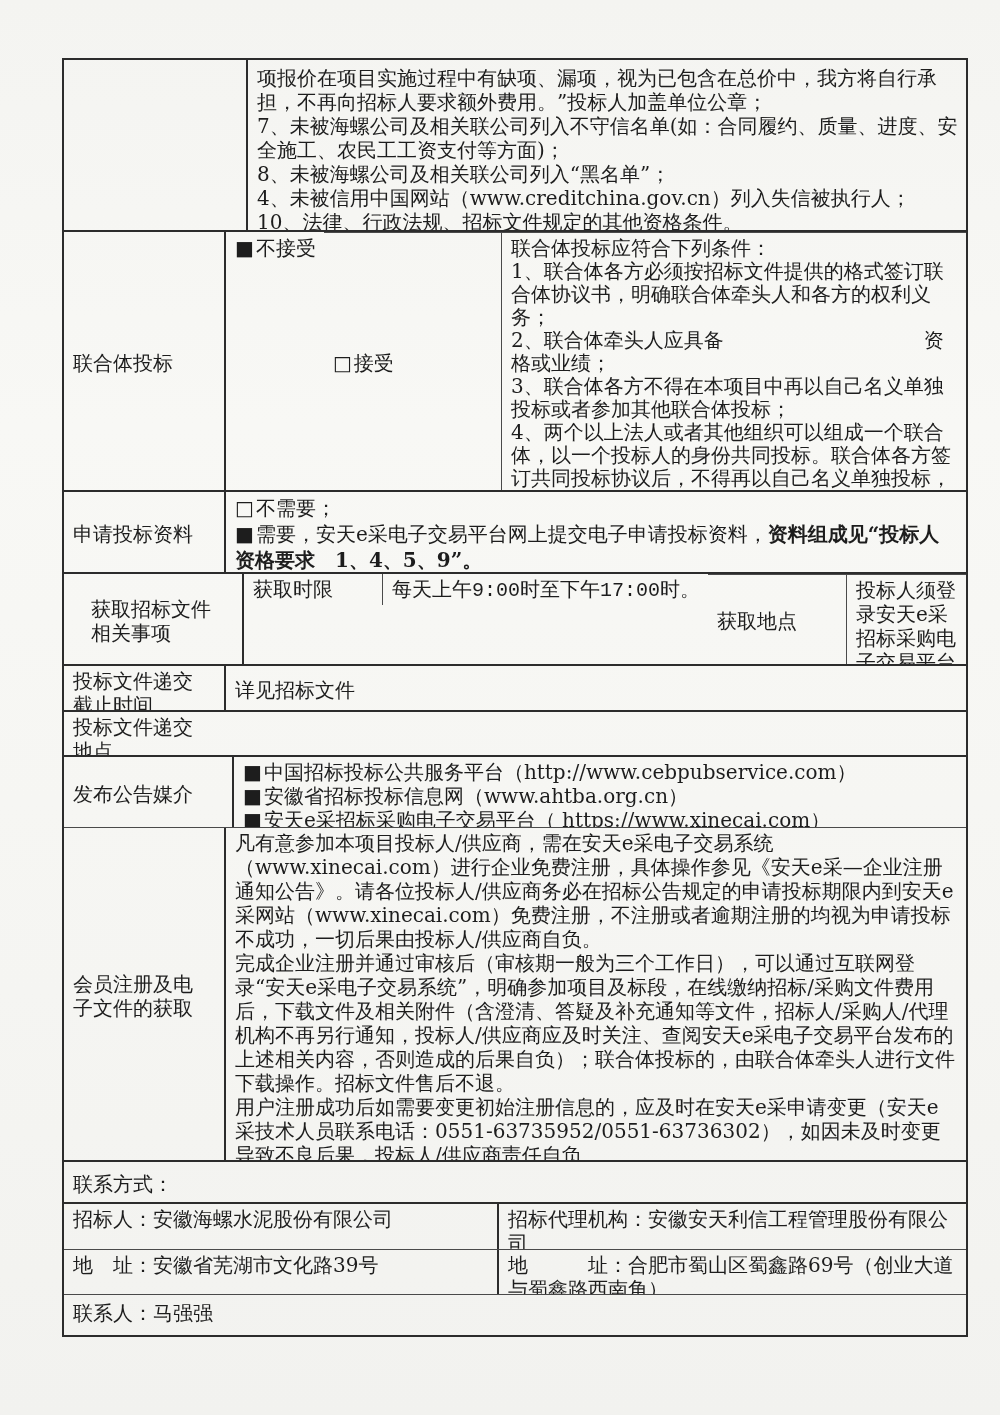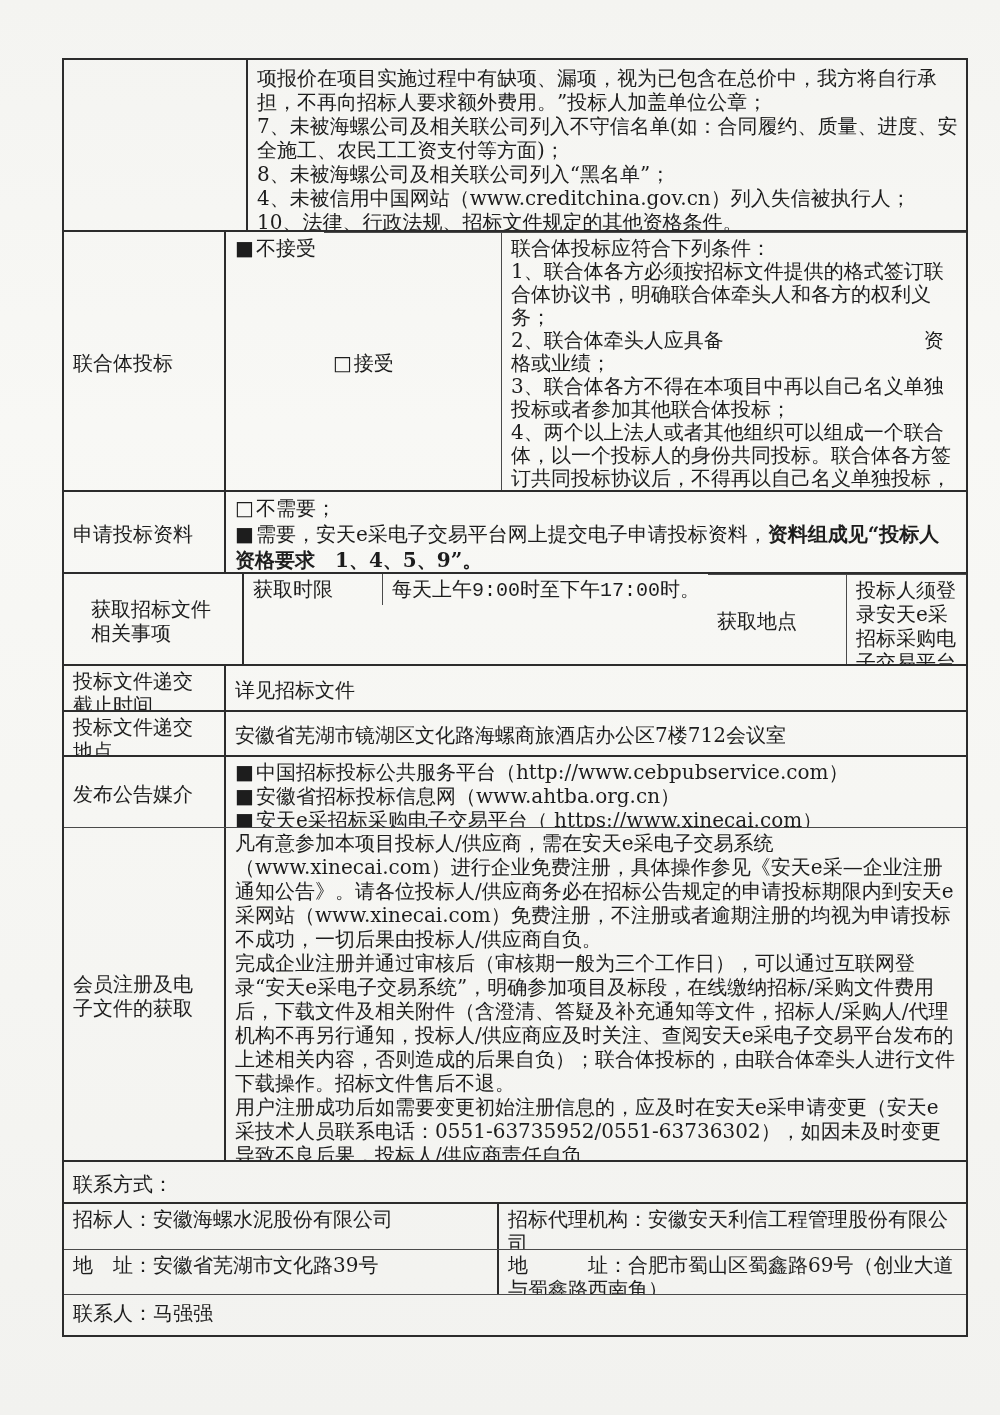--- a/index.html
+++ b/index.html
@@ -29,22 +29,22 @@
   .subrow{display:flex;box-sizing:border-box;flex:none;overflow:hidden;}
   .grow{flex:1;min-height:0;}
   .subcol{width:138px;flex:none;}
   .h-r1{height:170px;padding-left:22px;}
   .h-r2{height:260px;}
   .h-r2a{height:29px;line-height:26px;}
   .h-r3{height:82px;line-height:26px;}
   .h-r4{height:92px;padding-left:18px;}
   .h-r4a{height:31px;line-height:28px;font-family:Liberation Mono, monospace;}
   .h-r5{height:46px;}
-  .h-r6{height:45px;}
-  .h-r7{height:72px;}
+  .h-r6{height:45px;flex-direction:column;}
+  .h-r7{height:72px;gap:8px;}
   .h-r8{height:333px;}
   .h-r9{height:42px;line-height:38px;}
   .h-r10{height:47px;}
   .h-r11{height:45px;}
   .h-r12{height:33px;line-height:30px;justify-content:space-between;}
   .cond{line-height:23px;padding-top:4px;margin-left:39px;}
   .bold{font-weight:bold;}
   .cbx{margin-right:2px;}
   .half{width:433px;flex:none;}
   .pad-t6{padding-top:6px;}

